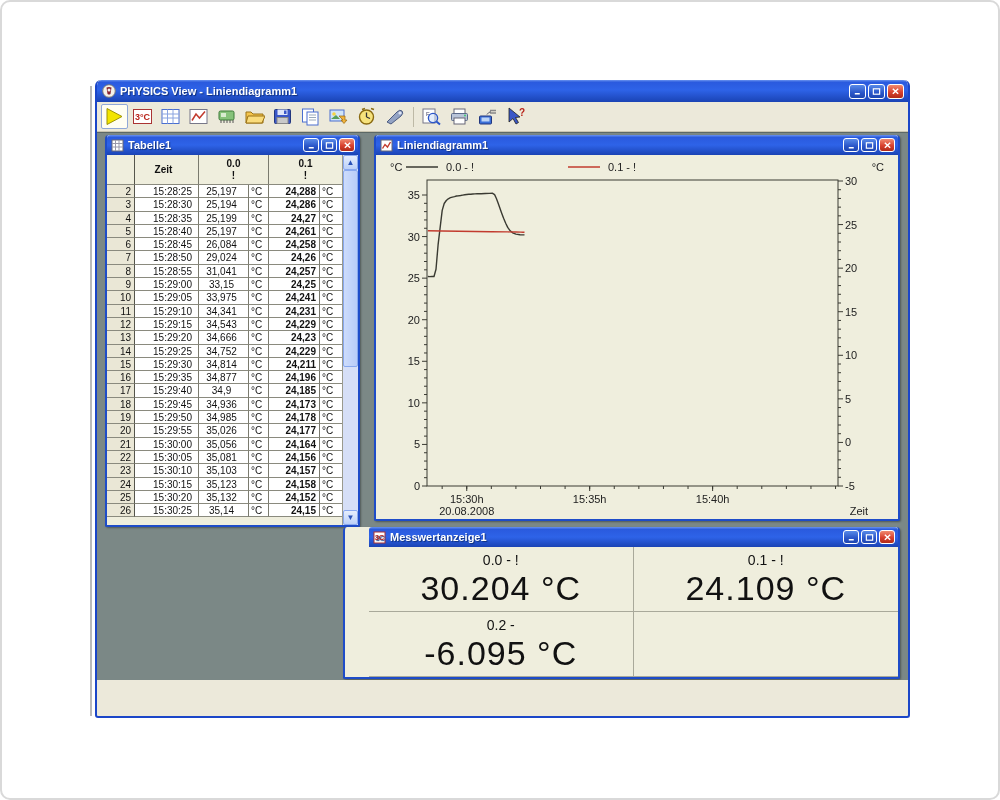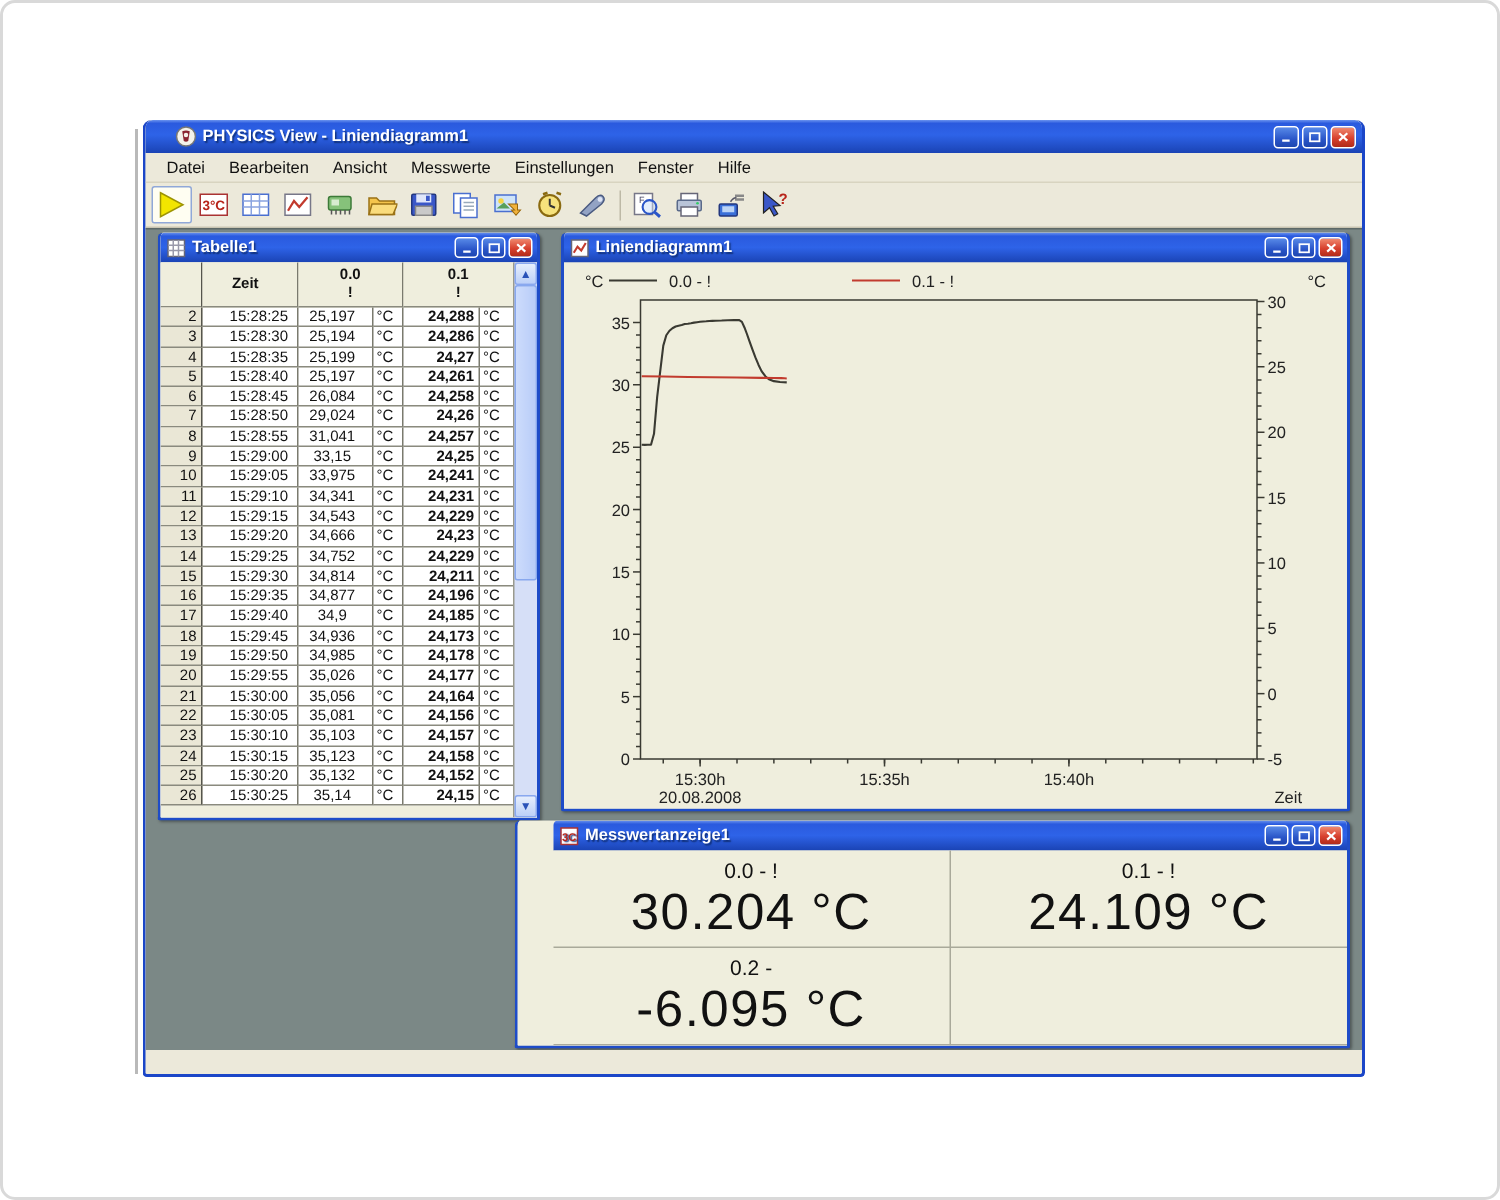--- a/index.html
+++ b/index.html
@@ -6,21 +6,21 @@
   html,body { background:#fff; }
   body { font-family:"Liberation Sans", sans-serif; }
   .screen { position:relative; width:1000px; height:800px; background:#fff;
             border:2px solid #d9d9d9; border-radius:10px; overflow:hidden; }
   .scan-line { position:absolute; left:88px; top:84px; width:2px; height:630px; background:#b9b9b9; }
 
   
   .app { position:absolute; left:93px; top:78px; width:815px; height:638px;
          border:2px solid #1b46c8; border-top:none; border-radius:6px 6px 3px 3px;
          background:#ece9da; overflow:hidden; }
-  .titlebar { height:22px; display:flex; align-items:center; padding:0 4px 0 20px;
+  .titlebar { height:22px; display:flex; align-items:center; padding:0 4px 0 5px;
               background:linear-gradient(180deg,#6a93ef 0%,#2a5ade 10%,#2e63e8 45%,#1a43b4 100%);
               color:#fff; font-size:11px; font-weight:bold;
               text-shadow:1px 1px 1px #10307a; border-radius:5px 5px 0 0; }
   .titlebar .title { flex:1; white-space:nowrap; overflow:hidden; }
   .tb-icon { width:14px; height:14px; margin-right:4px; flex:none; }
   .winbtns { display:flex; gap:2px; }
   .winbtn { width:17px; height:15px; border-radius:3px; border:1px solid #fff;
             display:flex; align-items:center; justify-content:center;
             background:linear-gradient(180deg,#588ae8,#2a55c8 60%,#1e46b0); }
   .winbtn.close { background:linear-gradient(180deg,#f08a70,#d8412f 55%,#b02a18); }
@@ -127,29 +127,20 @@
             </svg>
           </span>
         <span class="winbtn close">
             <svg viewBox="0 0 10 9">
               <path d="M2 1.5 L8 7 M8 1.5 L2 7" stroke="#fff" stroke-width="1.6" fill="none"></path>
             </svg>
           </span>
       </span>
     </div>
 
-    <div class="menubar">
-        <span class="menu-item">Datei</span>
-        <span class="menu-item">Bearbeiten</span>
-        <span class="menu-item">Ansicht</span>
-        <span class="menu-item">Messwerte</span>
-        <span class="menu-item">Einstellungen</span>
-        <span class="menu-item">Fenster</span>
-        <span class="menu-item">Hilfe</span>
-      </div>
 
     <div class="toolbar">
         <span class="tool-btn active">
           <svg viewBox="0 0 21 19">
             <polygon points="3,1.5 18,9.5 3,17.5" fill="#f2e500" stroke="#9d9404" stroke-width="1"></polygon>
           </svg>
         </span>
         <span class="tool-btn">
           <svg viewBox="0 0 21 19">
             <rect x="1.5" y="2.5" width="18" height="14" fill="#fff" stroke="#a33"></rect>

